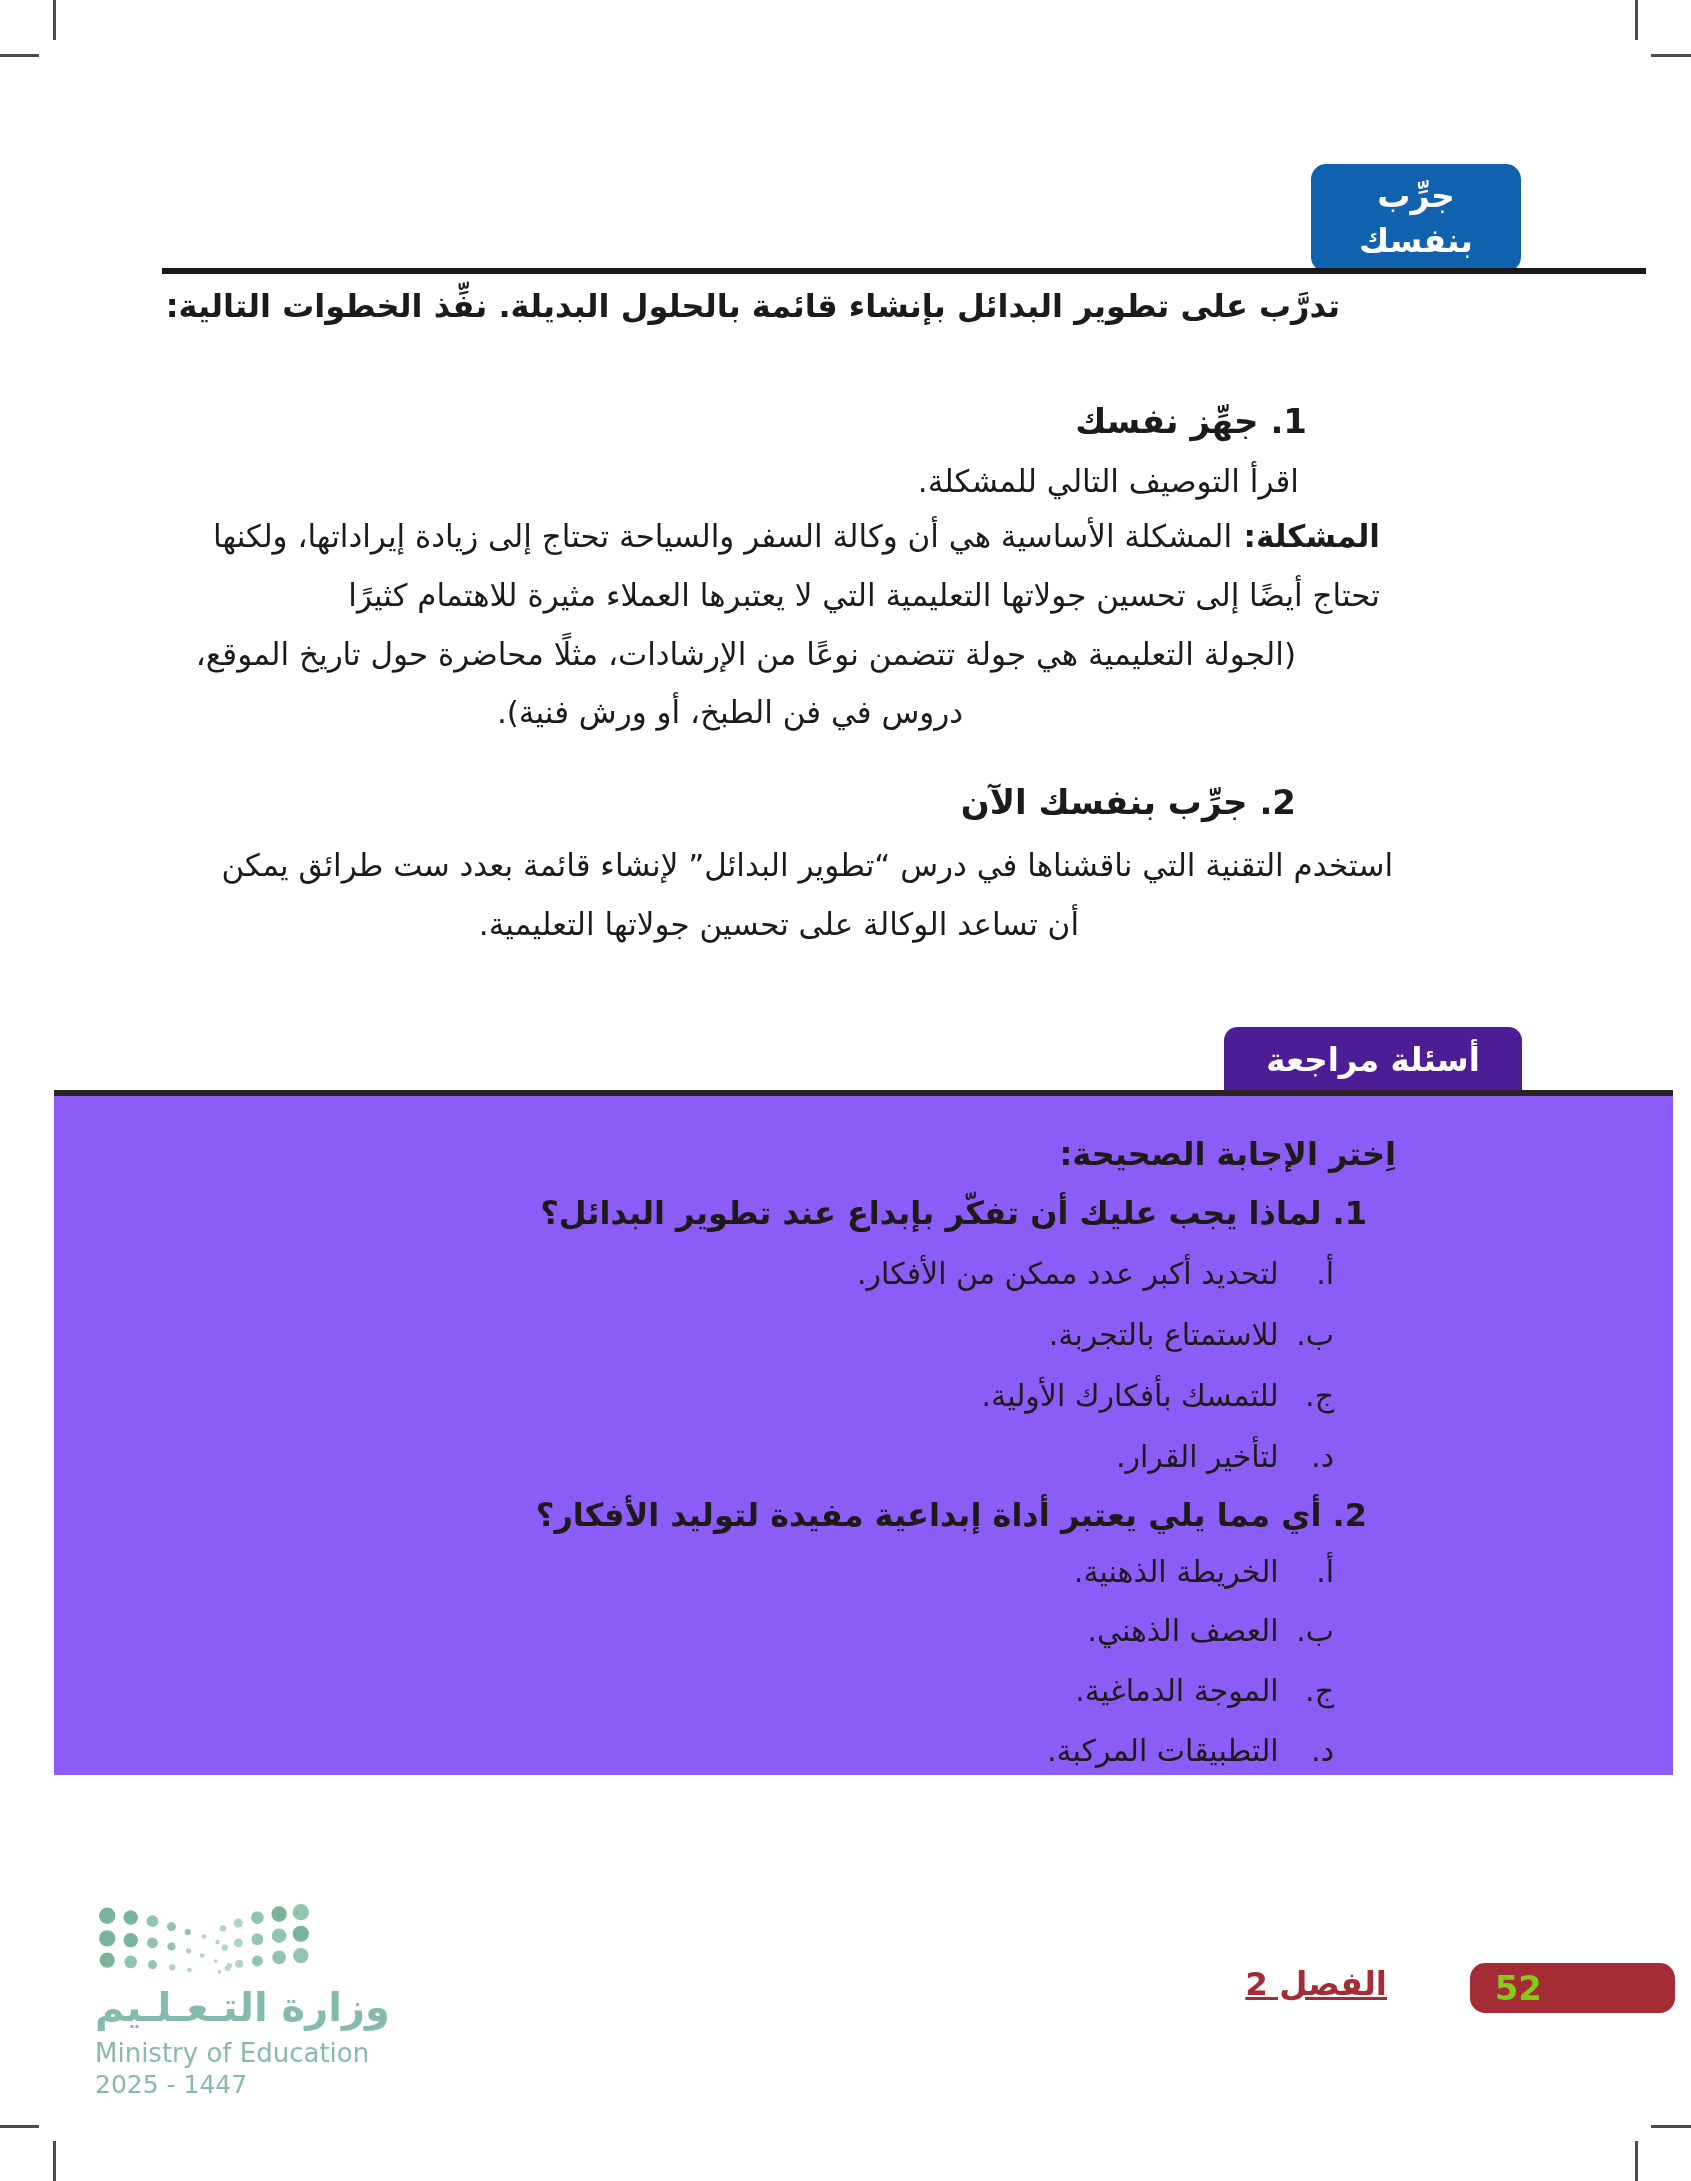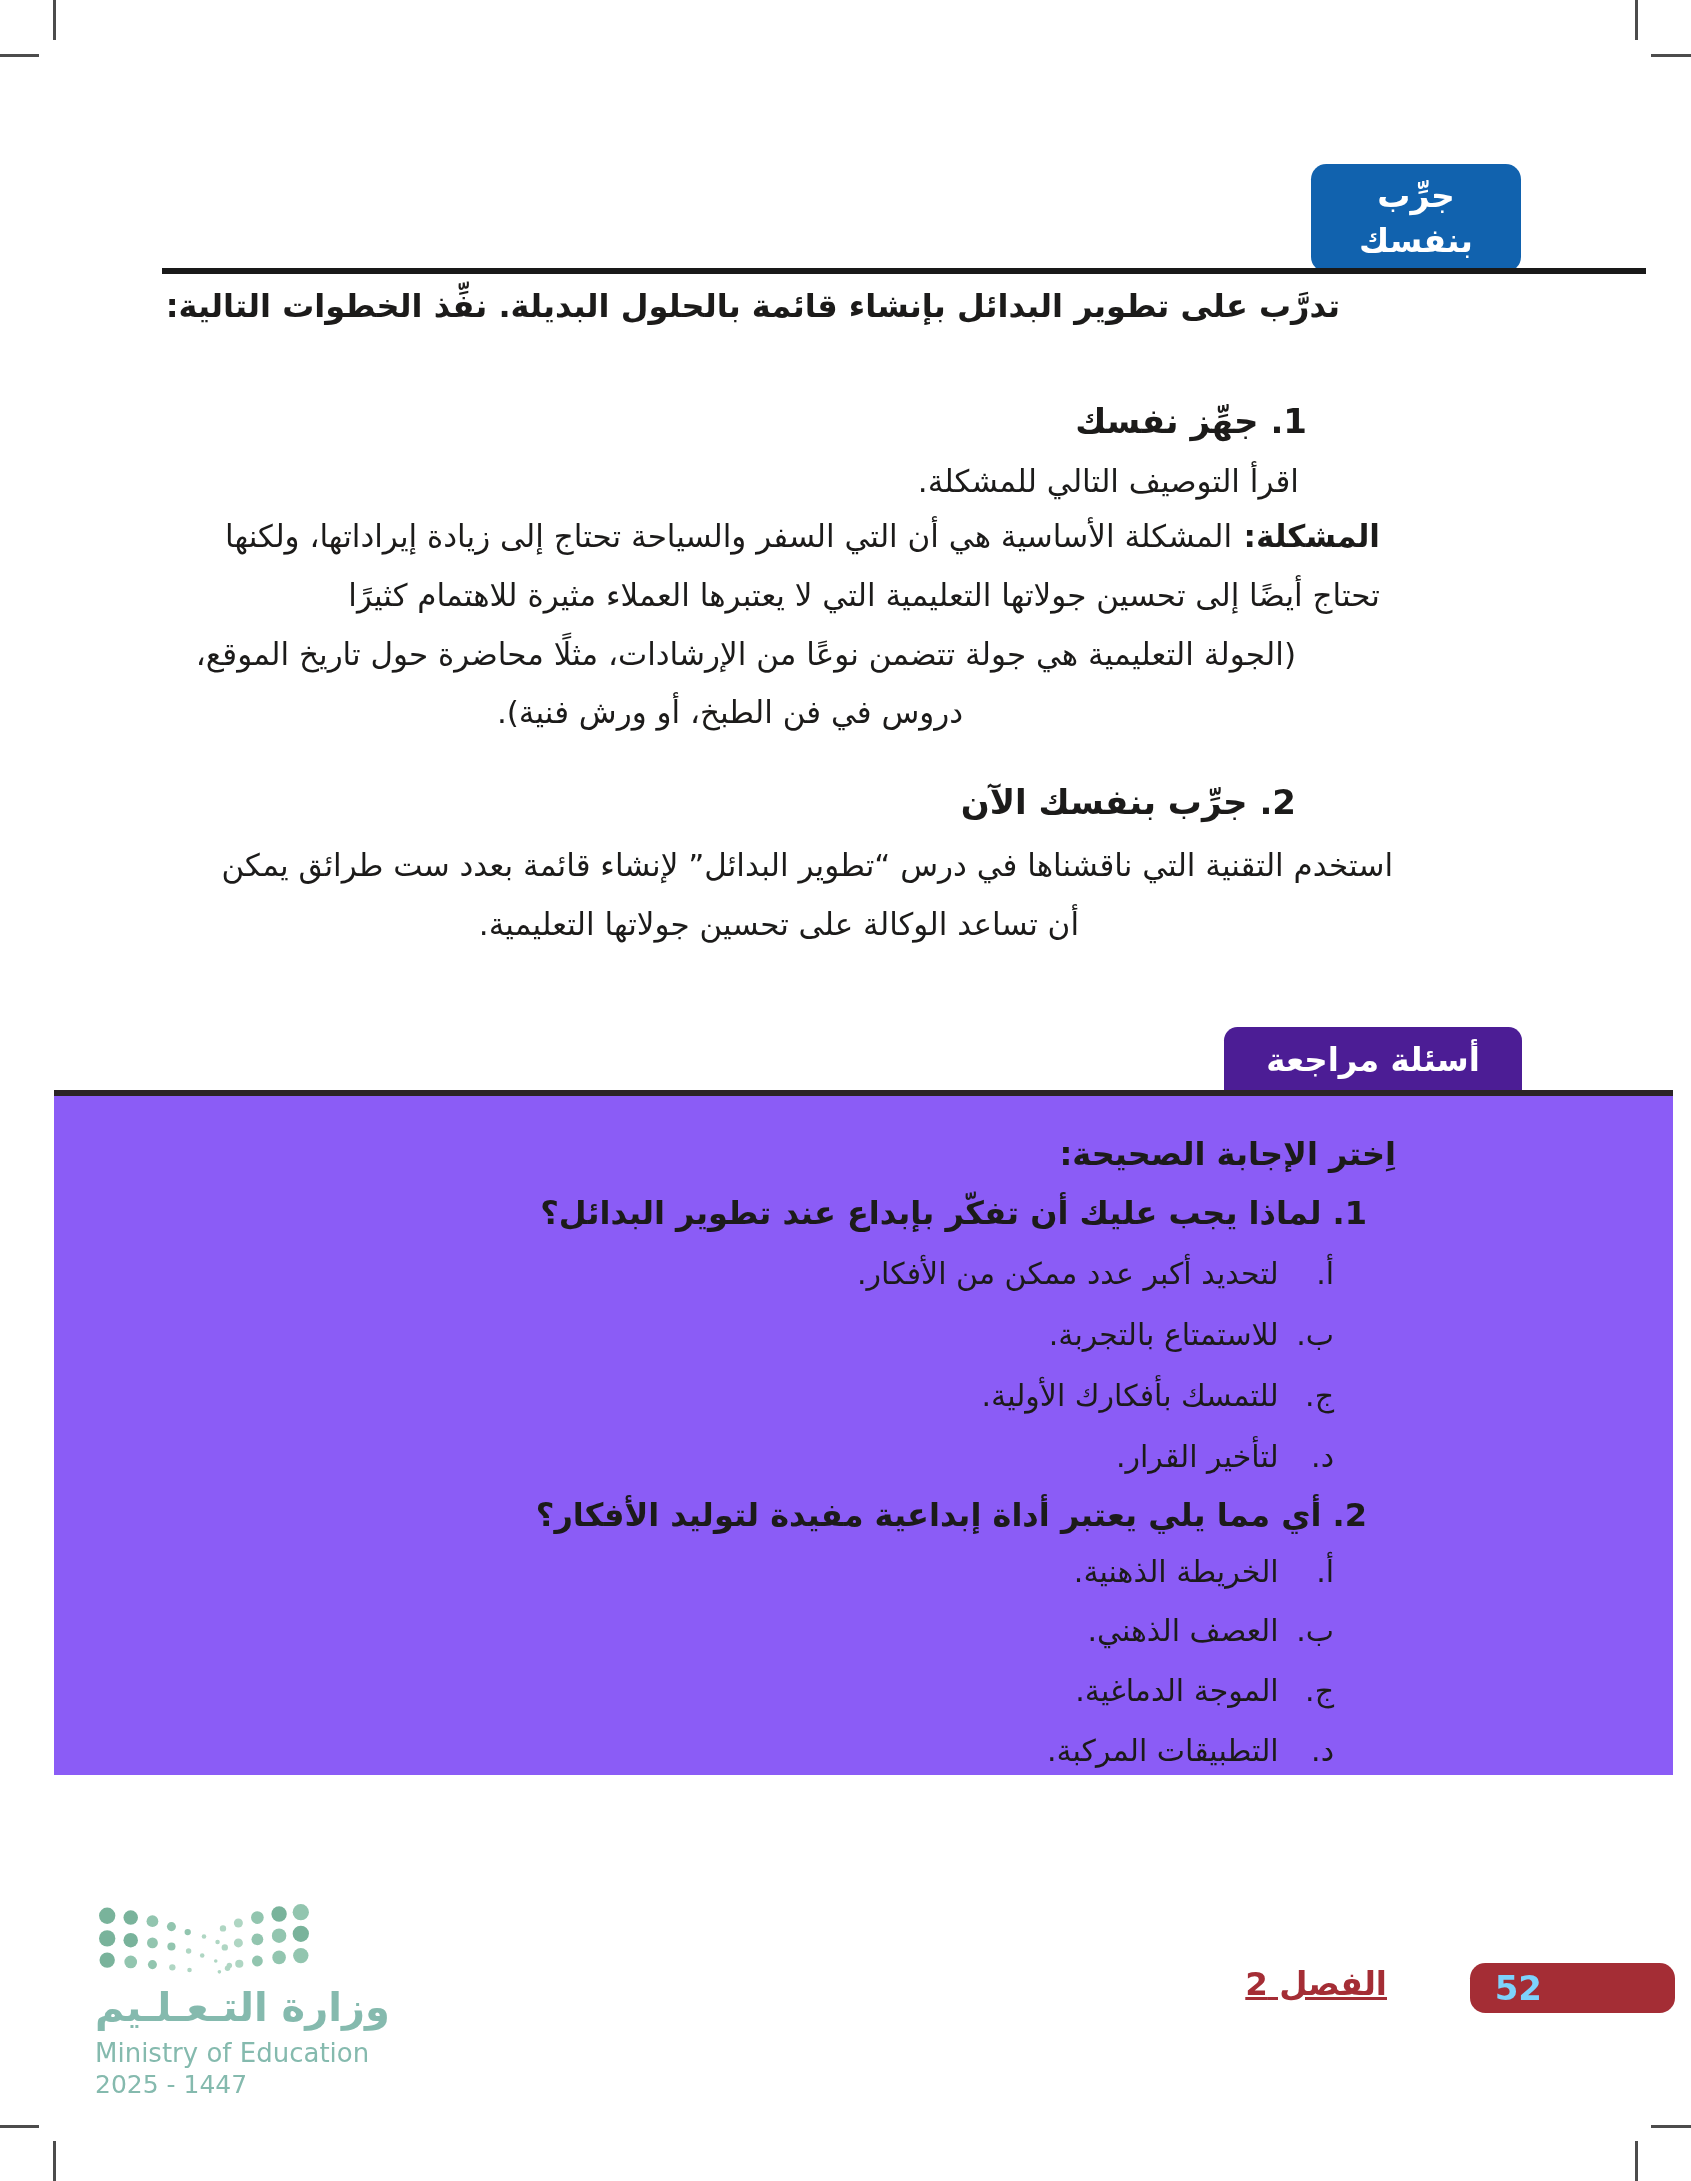--- a/index.html
+++ b/index.html
@@ -34,21 +34,21 @@
   .question{font-size:32px;font-weight:bold;}
   .opt{display:flex;gap:13.4px;font-size:30px;}
   .ol{min-width:42px;}
   
   .logo-ar{top:1984px;left:96px;direction:rtl;font-size:40px;font-weight:bold;color:#85BAAE;}
   .logo-en{top:2038px;left:96px;direction:ltr;font-size:26px;color:#85BAAE;}
   .logo-years{top:2070px;left:96px;direction:ltr;font-size:25px;color:#85BAAE;}
   .chapter{top:1965px;right:304px;font-size:32.5px;font-weight:bold;color:#A42D35;text-decoration:underline;}
   .page-badge{
     position:absolute;top:1963px;right:16.3px;width:205px;height:50px;
-    background:#A42D35;border-radius:15.3px;color:#7dd3fc;font-weight:bold;font-size:34px;
+    background:#A42D35;border-radius:15.3px;color:#84cc16;font-weight:bold;font-size:34px;
     line-height:50px;direction:ltr;text-align:left;padding-left:25px;box-sizing:border-box;
   }
 </style>
 </head>
 <body>
 
 <div class="page">
 
   <div class="crop" style="left:54px;top:0;width:2.9px;height:40px"></div>
   <div class="crop" style="left:0;top:54px;width:40px;height:2.9px"></div>
@@ -63,21 +63,21 @@
     <div>جرِّب</div>
     <div>بنفسك</div>
   </div>
   <div class="rule"></div>
 
   <div class="abs intro">تدرَّب على تطوير البدائل بإنشاء قائمة بالحلول البديلة. نفِّذ الخطوات التالية:</div>
 
   <div class="abs h-num" style="top:401px;right:384px">1. جهِّز نفسك</div>
   <div class="abs bodyline" style="top:463px;right:392px">اقرأ التوصيف التالي للمشكلة.</div>
   <div class="abs bodyline" style="top:518px;right:311px">
-    <span class="b">المشكلة:</span><span>المشكلة الأساسية هي أن التي السفر والسياحة تحتاج إلى زيادة إيراداتها، ولكنها</span>
+    <span class="b">المشكلة:</span><span>المشكلة الأساسية هي أن وكالة السفر والسياحة تحتاج إلى زيادة إيراداتها، ولكنها</span>
   </div>
   <div class="abs bodyline" style="top:577px;right:311px">تحتاج أيضًا إلى تحسين جولاتها التعليمية التي لا يعتبرها العملاء مثيرة للاهتمام كثيرًا</div>
   <div class="abs bodyline" style="top:694px;right:728px">دروس في فن الطبخ، أو ورش فنية).</div>
   <div class="abs bodyline" style="top:636px;right:395px">(الجولة التعليمية هي جولة تتضمن نوعًا من الإرشادات، مثلًا محاضرة حول تاريخ الموقع،</div>
 
   <div class="abs h-num" style="top:782px;right:395px">2. جرِّب بنفسك الآن</div>
   <div class="abs bodyline" style="top:847px;right:298px">استخدم التقنية التي ناقشناها في درس “تطوير البدائل” لإنشاء قائمة بعدد ست طرائق يمكن</div>
   <div class="abs bodyline" style="top:906px;right:612px">أن تساعد الوكالة على تحسين جولاتها التعليمية.</div>
 
   <div class="review-badge">أسئلة مراجعة</div>

